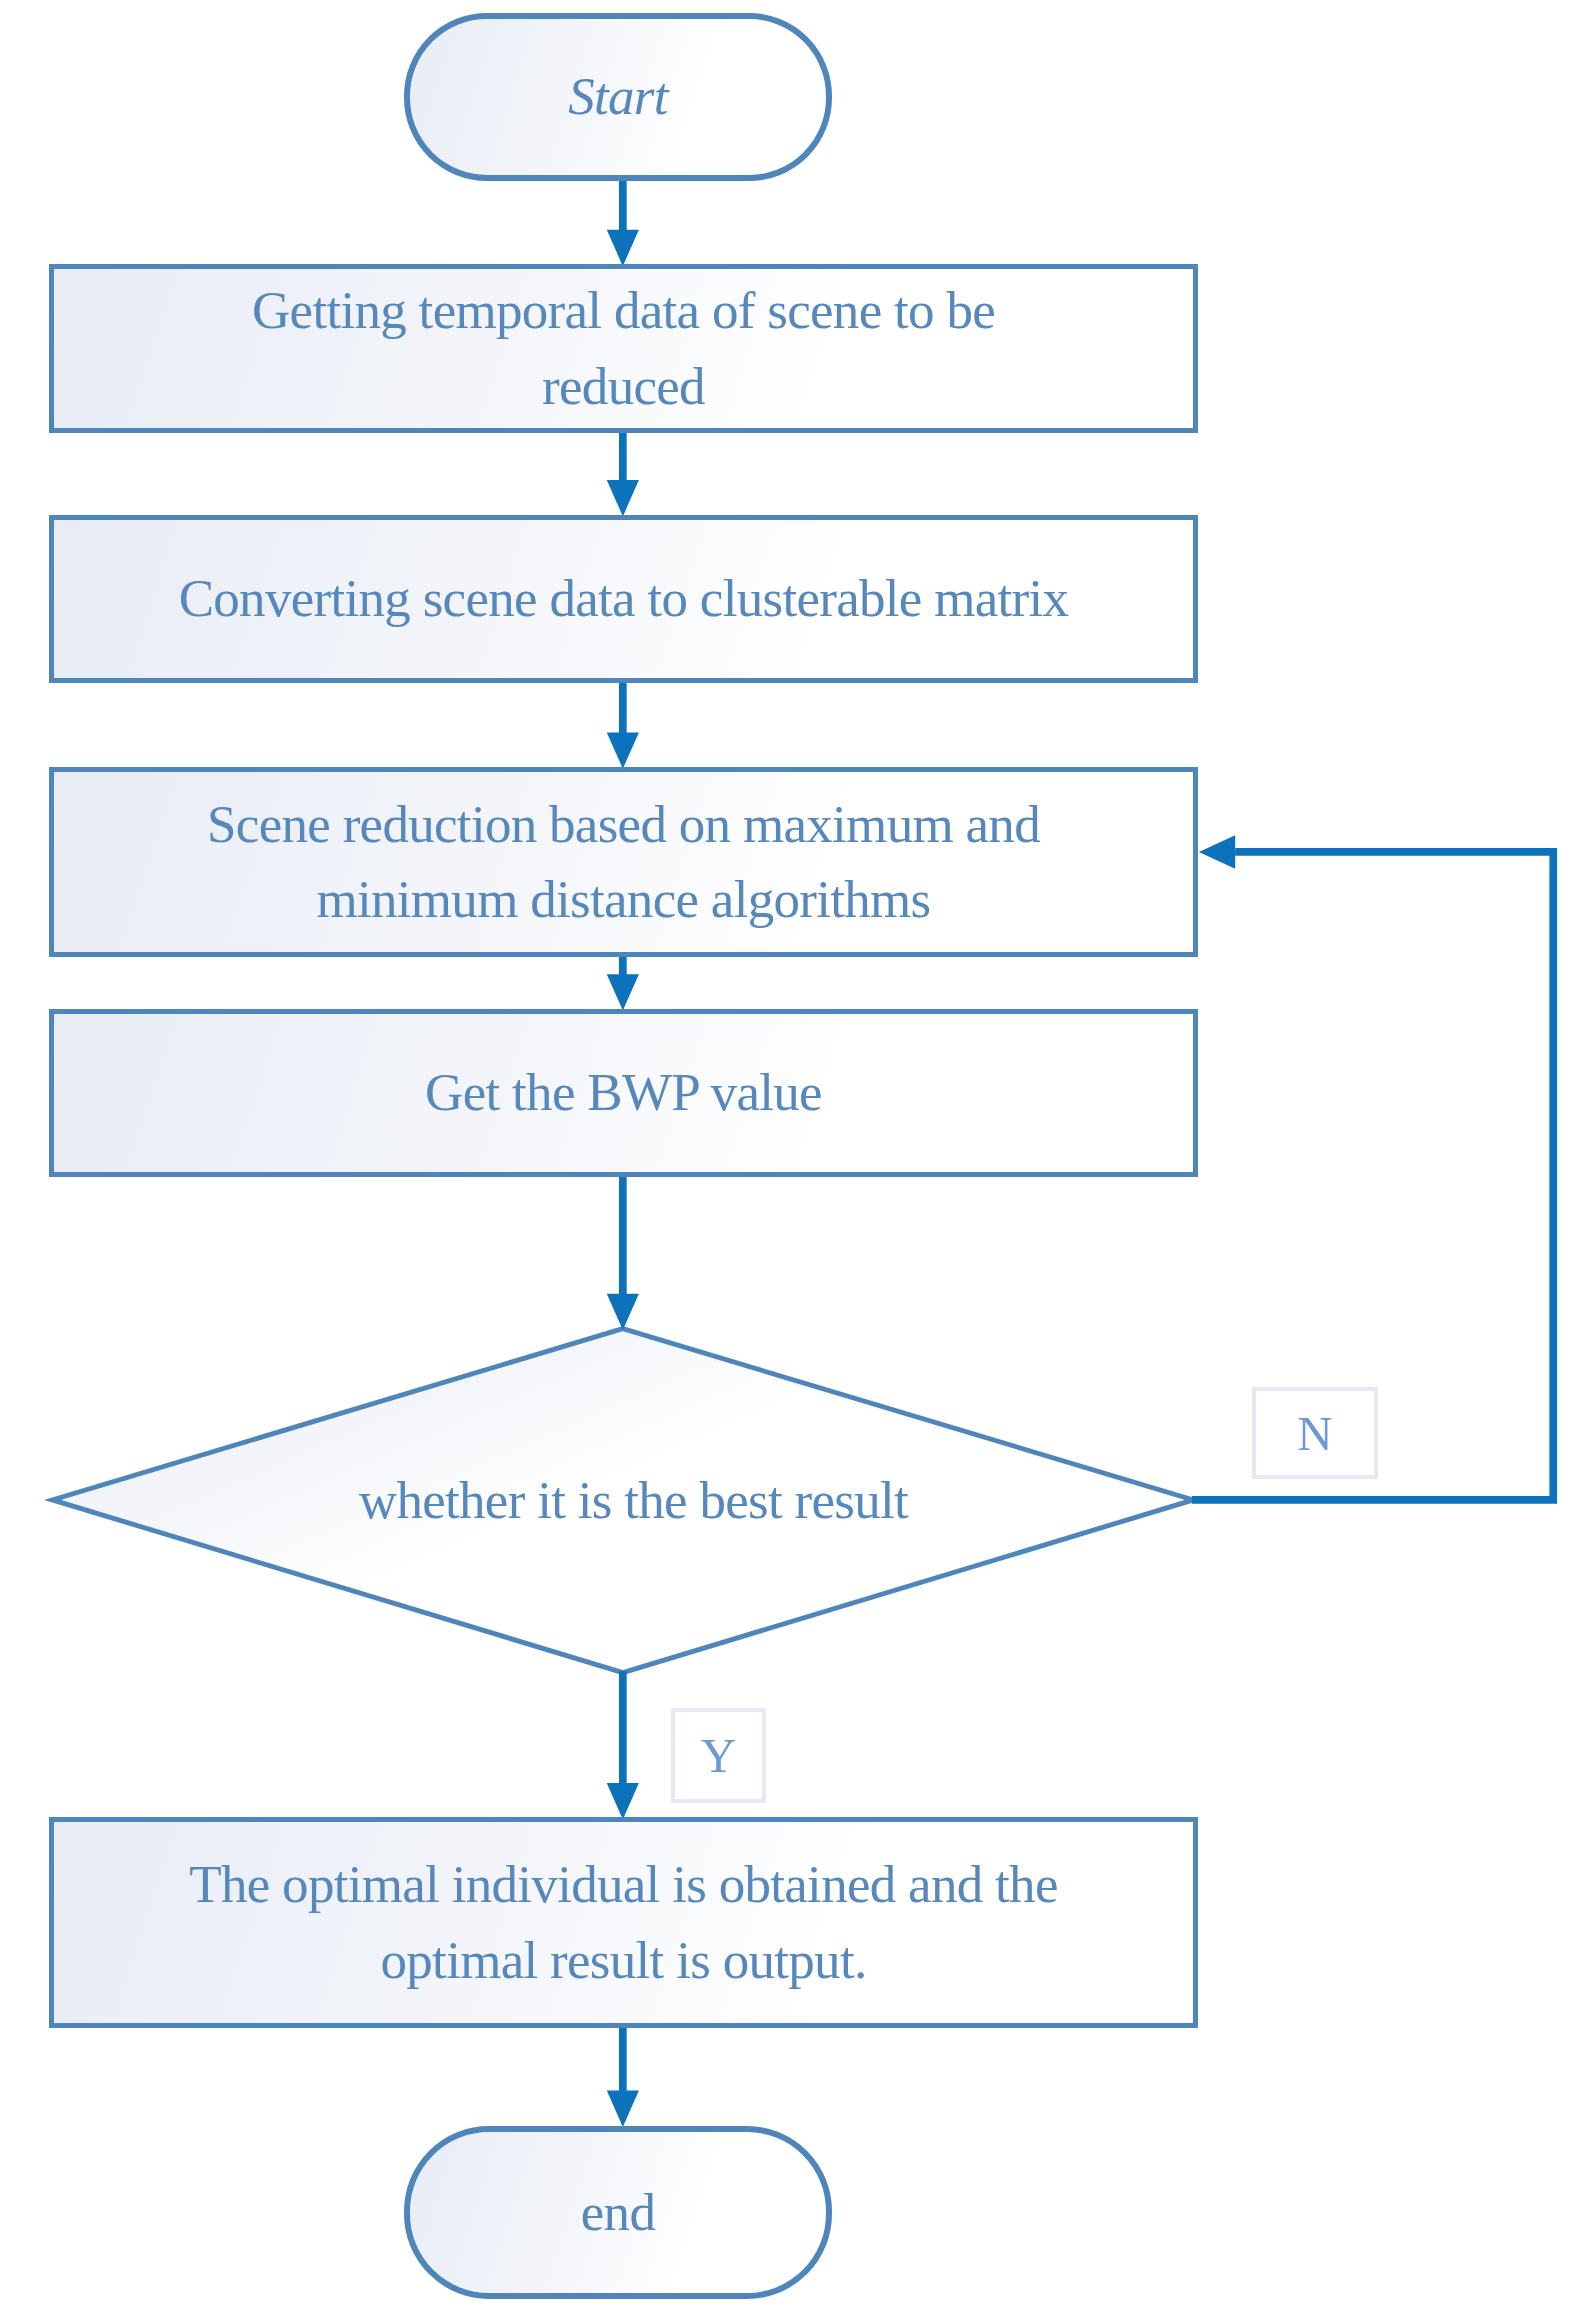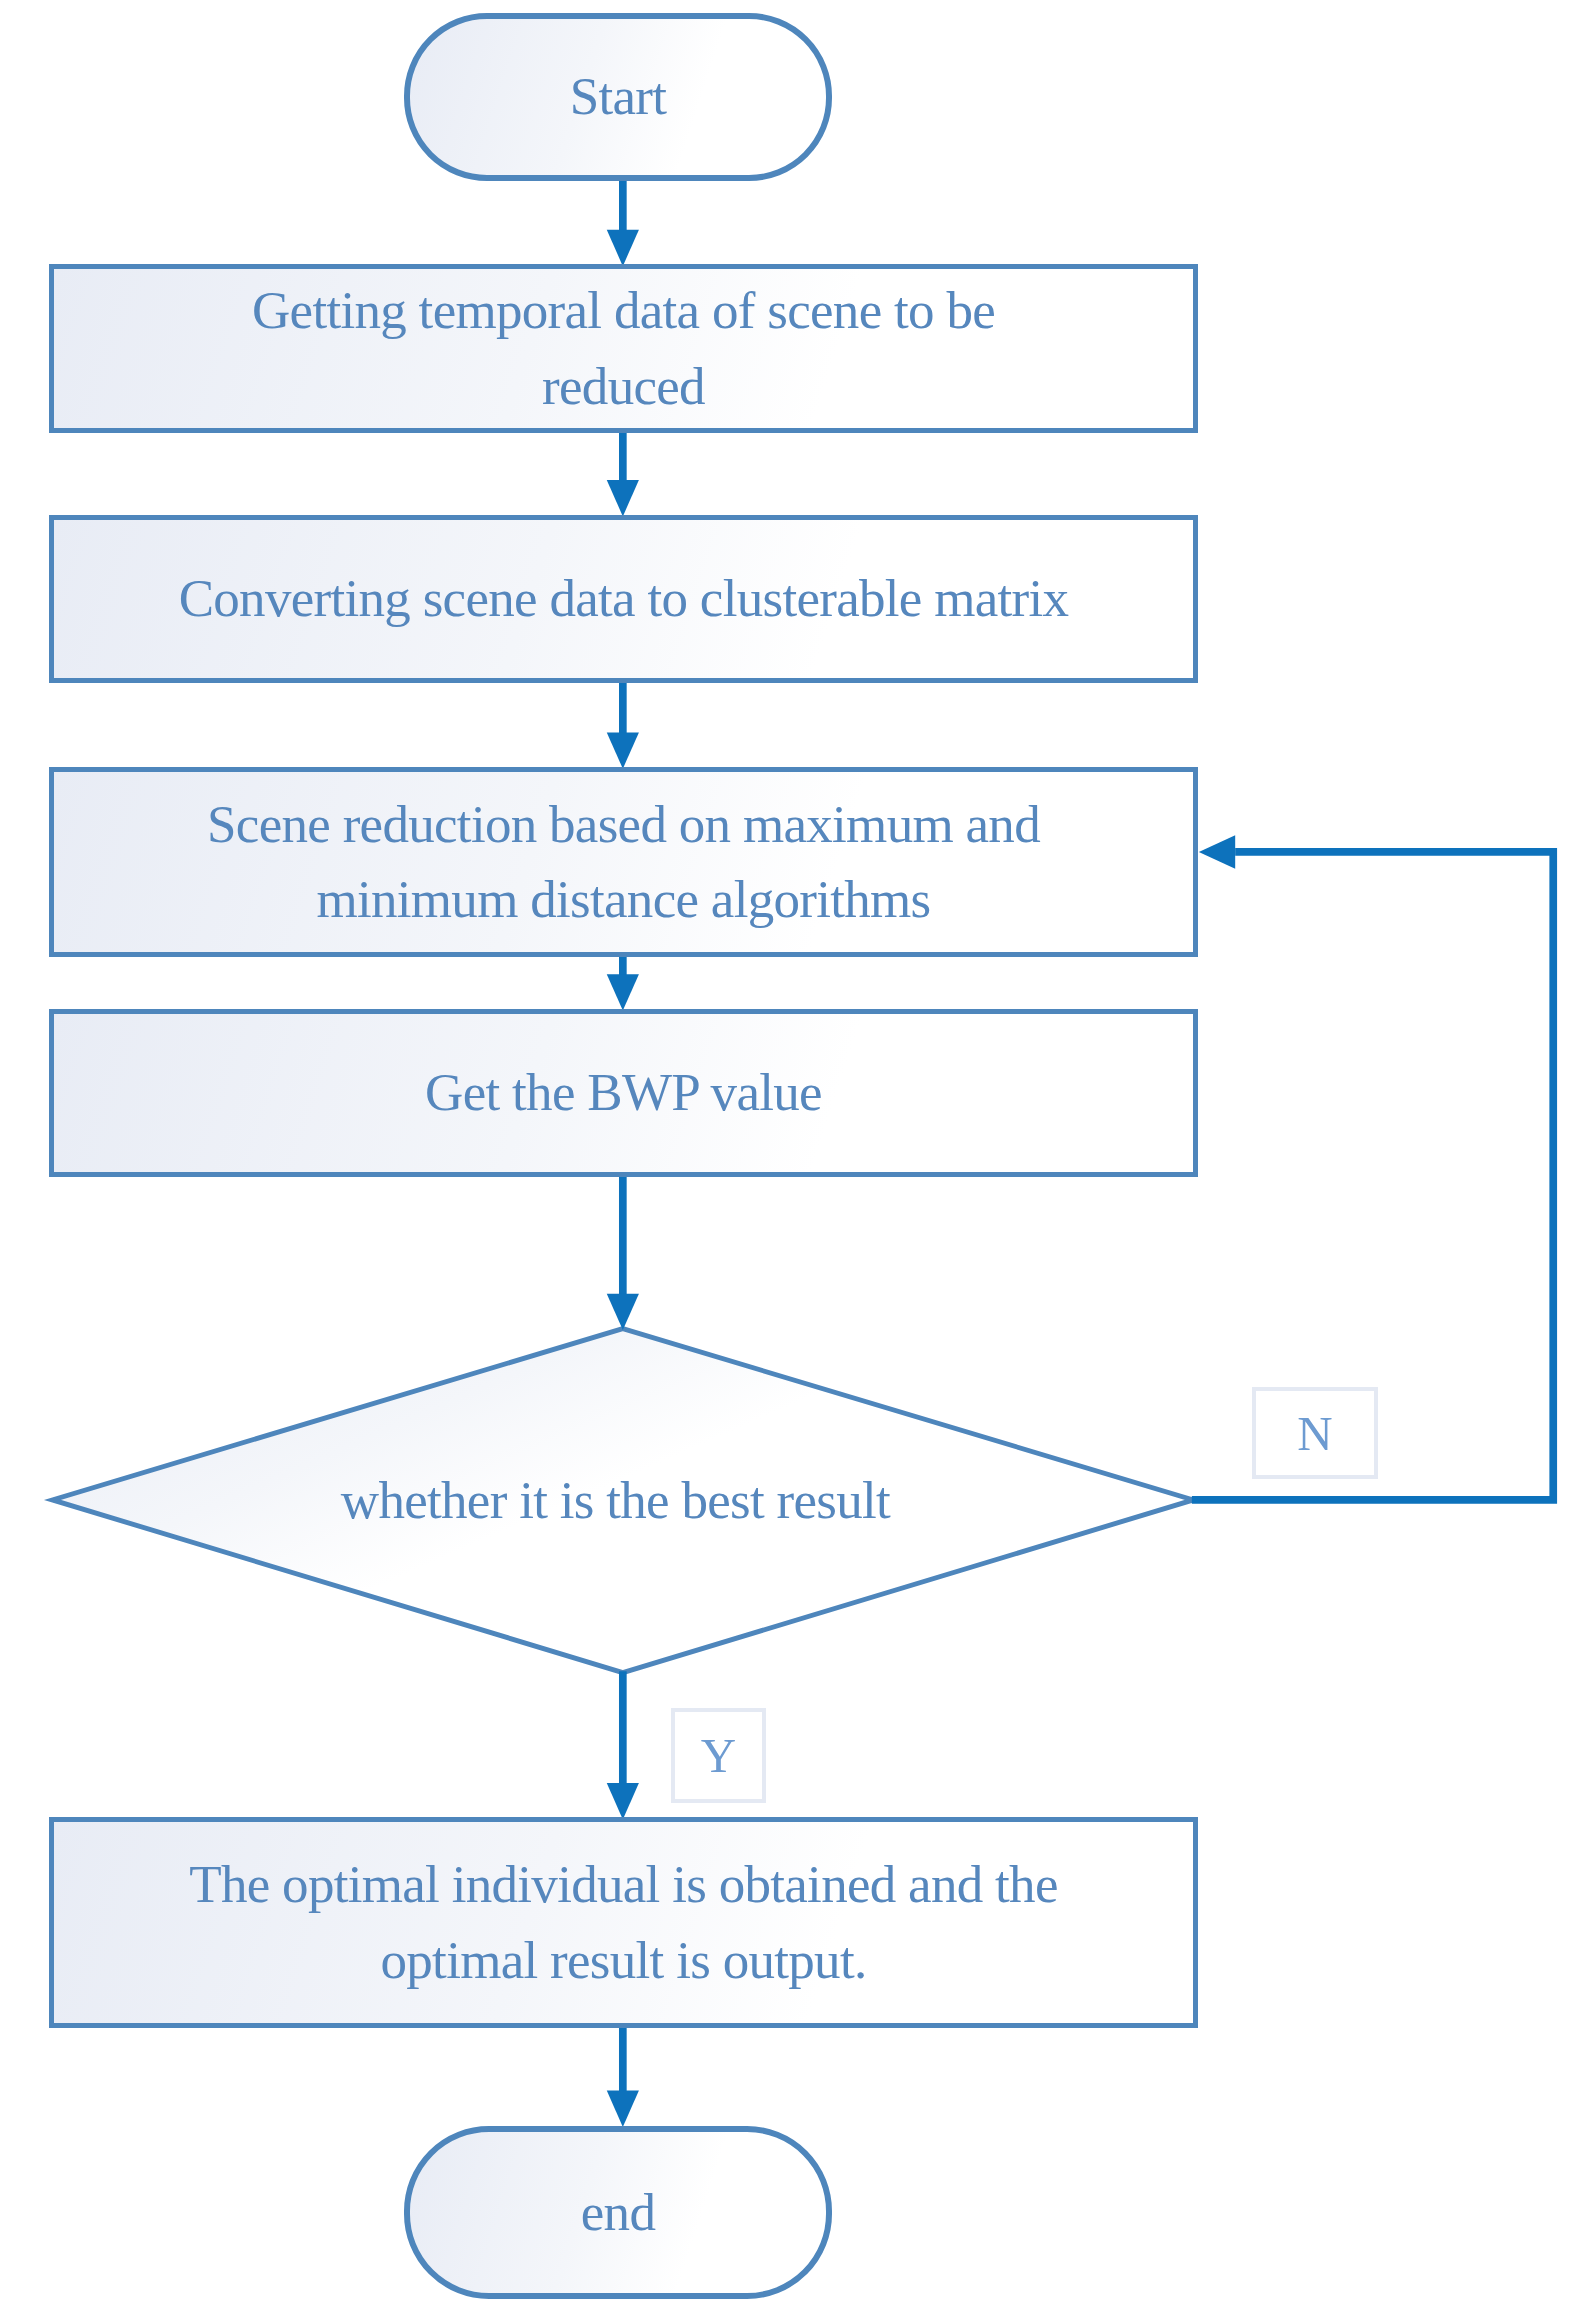--- a/index.html
+++ b/index.html
@@ -38,30 +38,30 @@
     letter-spacing: -0.7px;
     z-index: 1;
   }
   .node .lbl {
     white-space: pre-line;
     padding: 0 14px;
   }
   .terminator {
     border-width: 6.3px;
   }
-  .n-start  { left: 404px;  top: 12.6px;   width: 428px;  height: 168px; border-radius: 83px; }
+  .n-start  { left: 404px;  top: 12.6px;   width: 428px;  height: 168px; border-radius: 83px; font-style: italic; }
   .n-get-data { left: 49px; top: 264px;  width: 1149px; height: 169px; justify-content: center; }
   .n-convert  { left: 49px; top: 515px;  width: 1149px; height: 168px; }
   .n-reduce   { left: 49px; top: 767px; width: 1149px; height: 190px; }
   .n-bwp      { left: 49px; top: 1009px; width: 1149px; height: 168px; }
   .n-output   { left: 49px; top: 1817px; width: 1149px; height: 211px; }
   .n-end    { left: 404px;  top: 2126px; width: 428px;  height: 173px; border-radius: 85px; }
   .decision-label {
     position: absolute;
-    left: 126px;
+    left: 144px;
     top: 1456px;
     width: 979px;
     height: 87px;
     display: flex;
     align-items: center;
     justify-content: center;
     text-align: center;
     color: #5687bd;
     font-size: 53px;
     letter-spacing: -0.7px;

